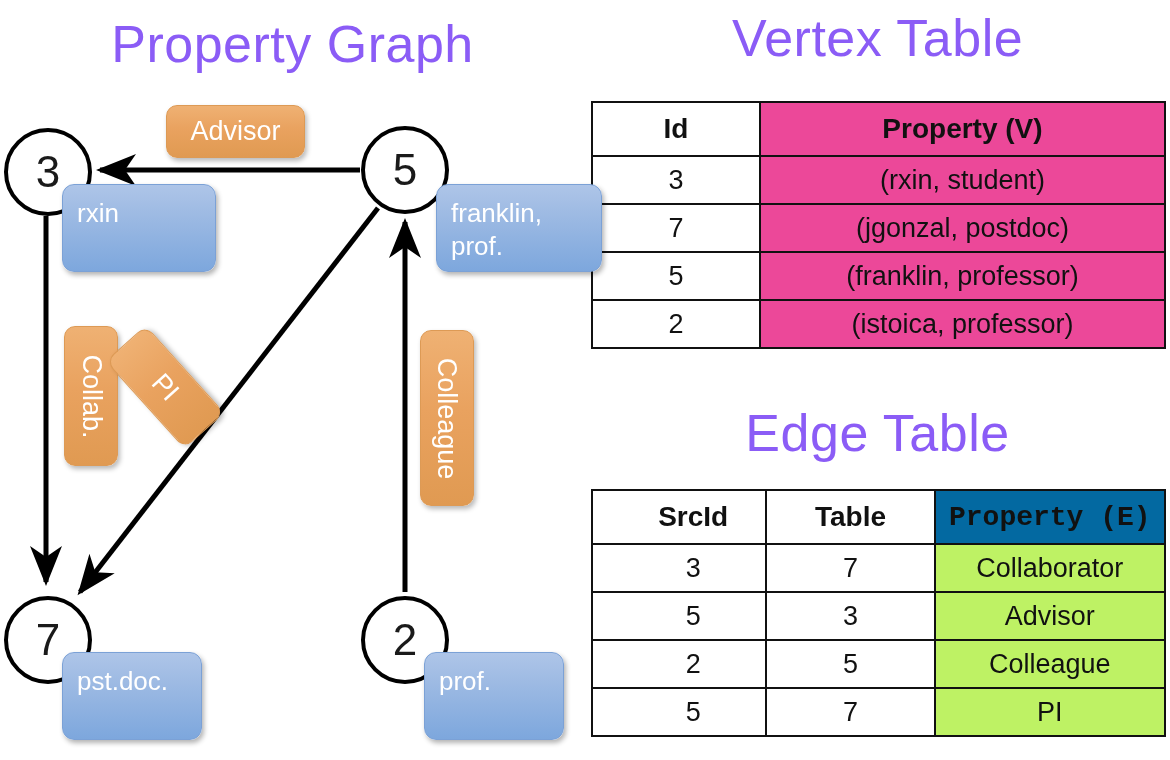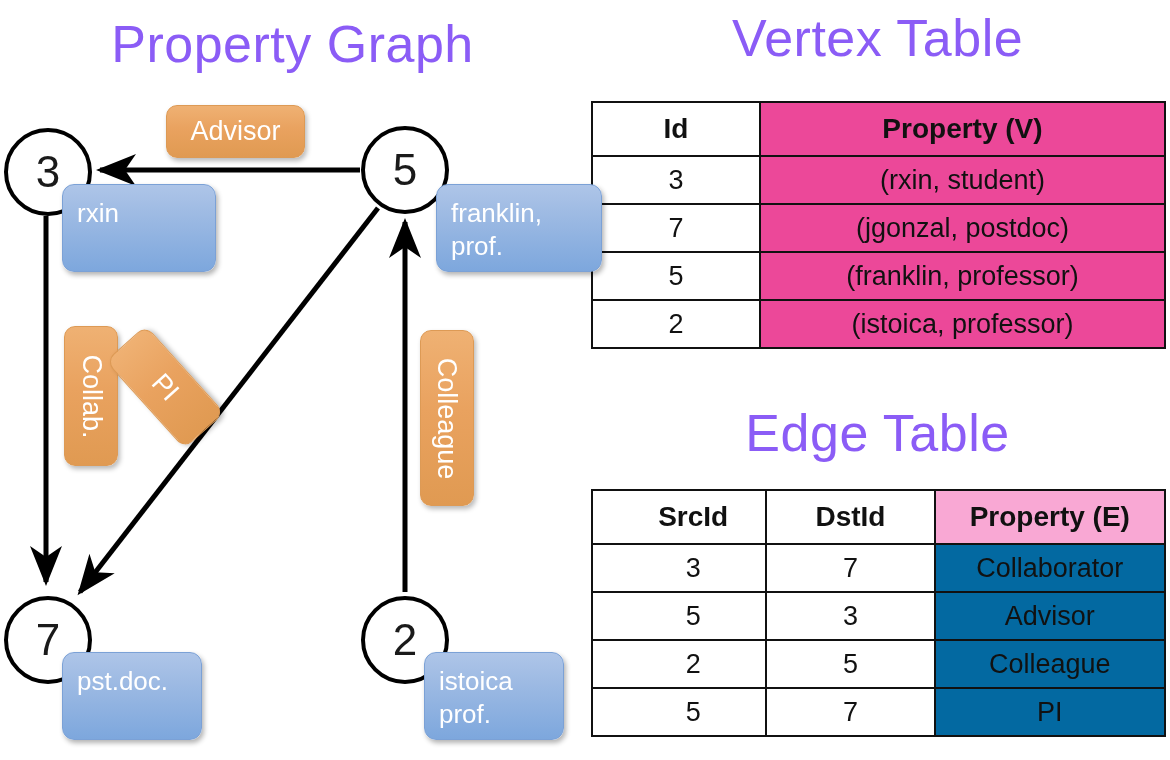--- a/index.html
+++ b/index.html
@@ -147,22 +147,22 @@
     height: 52px;
   }
 
   #vertex-table { left: 591px; top: 101px; width: 575px; }
   #vertex-table .col-id   { width: 168px; }
   #vertex-table .col-prop { width: 407px; background: #ec4899; }
 
   #edge-table { left: 591px; top: 489px; width: 575px; }
   #edge-table .col-src { width: 155px; padding-left: 28px; }
   #edge-table .col-dst { width: 180px; }
-  #edge-table .col-prop { width: 240px; background: #0369a1; }
-  #edge-table .col-prop-head { background: #f9a8d4; }
+  #edge-table .col-prop { width: 240px; background: #bef264; }
+  #edge-table .col-prop-head { background: #0369a1; font-family: Liberation Mono, monospace; }
 </style>
 </head>
 <body>
 
 <div class="section-title" id="title-property-graph">Property Graph</div>
 
 <div class="section-title" id="title-vertex-table">Vertex Table</div>
 
 <div class="section-title" id="title-edge-table">Edge Table</div>
 
@@ -201,21 +201,20 @@
     <div>rxin</div>
   </div>
   <div class="prop-box" id="prop-franklin">
     <div>franklin,</div>
     <div>prof.</div>
   </div>
   <div class="prop-box" id="prop-jgonzal">
     <div>pst.doc.</div>
   </div>
   <div class="prop-box" id="prop-istoica">
-    <div>istoica</div>
     <div>prof.</div>
   </div>
 
   <div class="edge-label" id="label-advisor">
     <span class="htext">Advisor</span>
   </div>
   <div class="edge-label" id="label-collab">
     <span class="vtext">Collab.</span>
   </div>
   <div class="edge-label" id="label-pi">
@@ -250,21 +249,21 @@
       <td class="col-id">2</td>
       <td class="col-prop">(istoica, professor)</td>
     </tr>
   </tbody>
 </table>
 
 <table class="data-table" id="edge-table">
   <thead>
     <tr>
       <th class="col-src">SrcId</th>
-      <th class="col-dst">DstId</th>
+      <th class="col-dst">Table</th>
       <th class="col-prop col-prop-head">Property (E)</th>
     </tr>
   </thead>
   <tbody>
     <tr>
       <td class="col-src">3</td>
       <td class="col-dst">7</td>
       <td class="col-prop">Collaborator</td>
     </tr>
     <tr>

